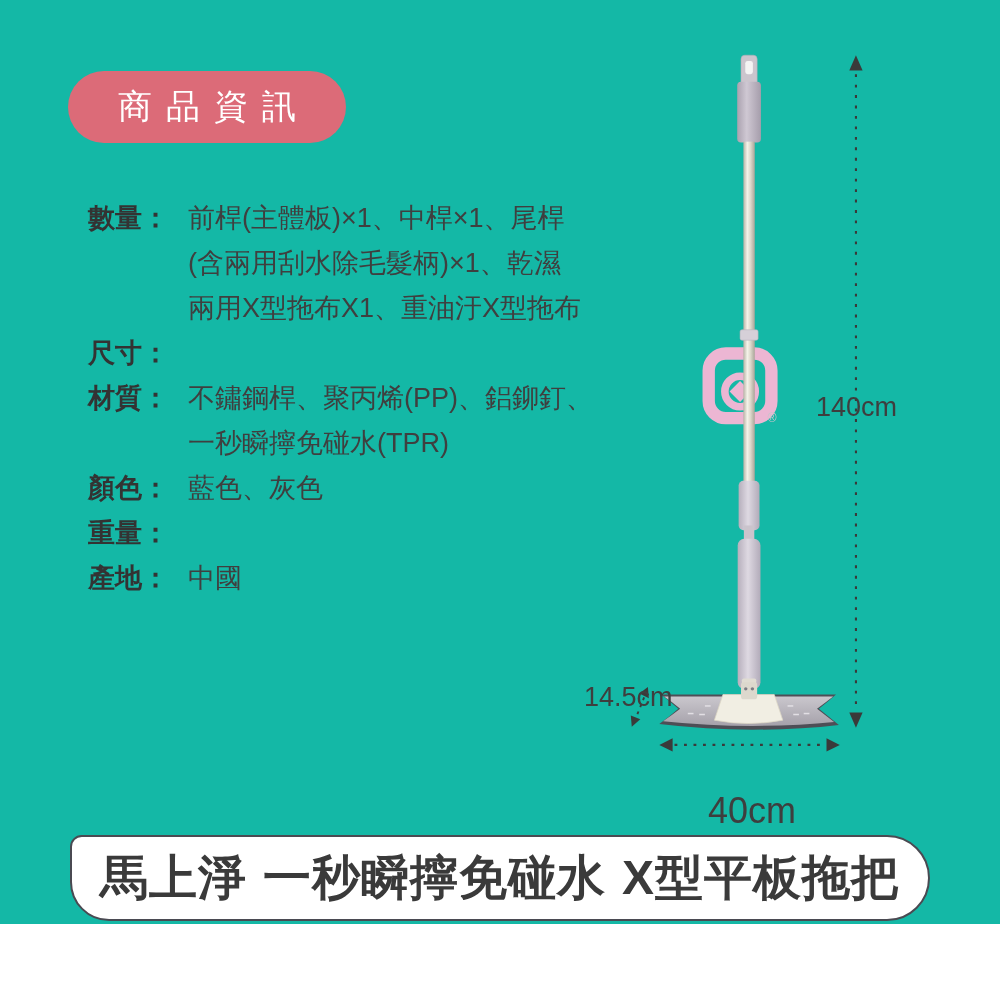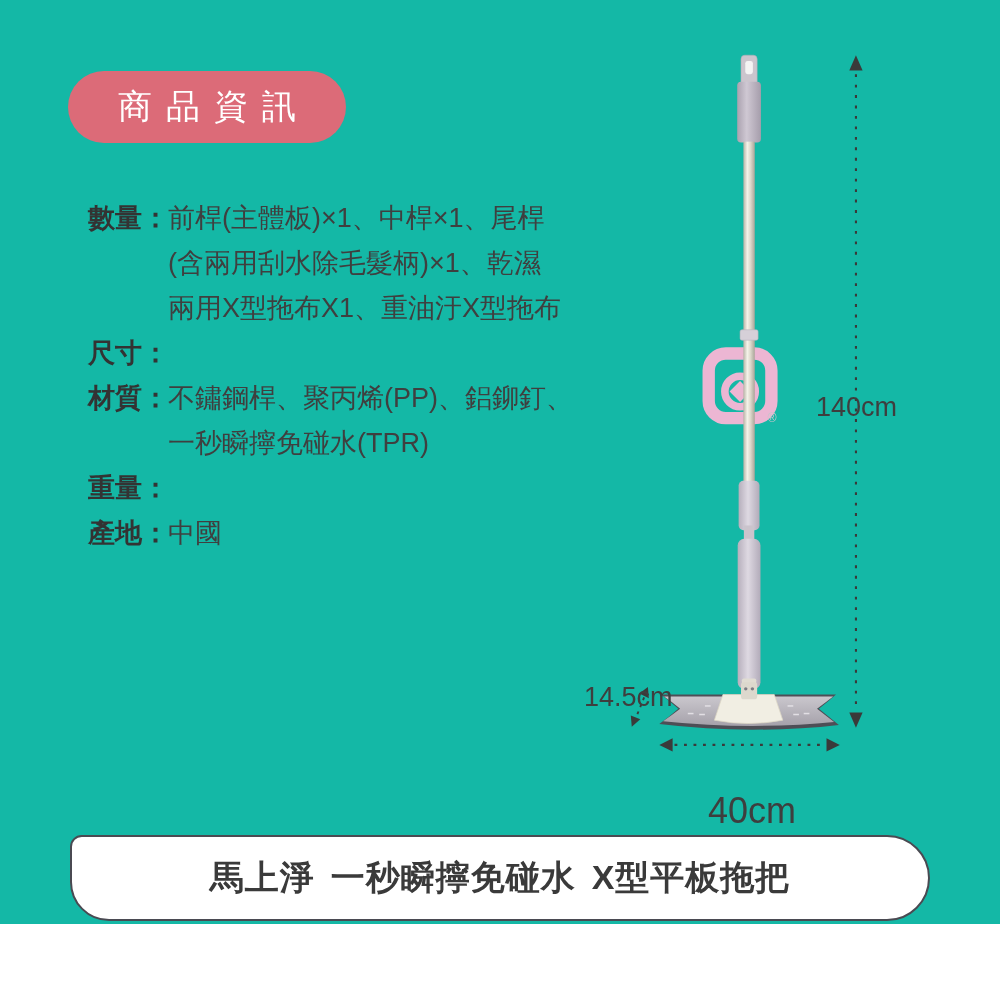--- a/index.html
+++ b/index.html
@@ -17,40 +17,40 @@
     display:flex; align-items:center; justify-content:center;
     color:#ffffff; font-size:34px; font-weight:400;
     letter-spacing:14px; padding-left:14px;
   }
 
   
   .info {
     position:absolute; left:88px; top:196px; width:530px;
     color:#3f3f3f; font-size:27px; line-height:45px;
   }
-  .info-row { display:flex; align-items:flex-start; }
+  .info-row { display:flex; align-items:flex-start;gap:20px; }
   .info-label { width:80px; font-weight:700; color:#333333; flex:0 0 80px; white-space:nowrap; }
   .info-val { flex:1; }
 
   
   .mop-svg { position:absolute; left:560px; top:40px; }
 
   
   .dim { position:absolute; color:#3e3e3e; }
   .dim-height { left:816px; top:392px; font-size:27px; }
   .dim-depth  { left:584px; top:682px; font-size:27px; }
   .dim-width  { left:705px; top:790px; width:94px; text-align:center; font-size:36px; }
 
   
   .footer-box {
     position:absolute; left:70px; top:835px; width:860px; height:86px;
     background:#ffffff; border:2px solid #4a4a52;
     border-radius:12px 44px 44px 40px;
     display:flex; align-items:center; justify-content:center;
-    color:#3a3a3a; font-size:34px; letter-spacing:1px; white-space:nowrap;
+    color:#3a3a3a; font-size:48px; letter-spacing:1px; white-space:nowrap;
   }
   .footer-box .t1 { font-weight:700; }
   .footer-box .t2 { font-weight:900; margin:0 16px; }
   .footer-box .t3 { font-weight:600; }
 </style>
 </head>
 <body>
 
 <div class="page">
 
@@ -74,20 +74,26 @@
     </div>
 
     <div class="info-row">
       <span class="info-label"><span>材質</span><span>：</span></span>
       <div class="info-val">
         <div>不鏽鋼桿、聚丙烯(PP)、鋁鉚釘、</div>
         <div>一秒瞬擰免碰水(TPR)</div>
       </div>
     </div>
 
+    <div class="info-row">
+      <span class="info-label"><span>顏色</span><span>：</span></span>
+      <div class="info-val">
+        <div>藍色、灰色</div>
+      </div>
+    </div>
 
     <div class="info-row">
       <span class="info-label"><span>重量</span><span>：</span></span>
     </div>
 
     <div class="info-row">
       <span class="info-label"><span>產地</span><span>：</span></span>
       <div class="info-val">
         <div>中國</div>
       </div>

